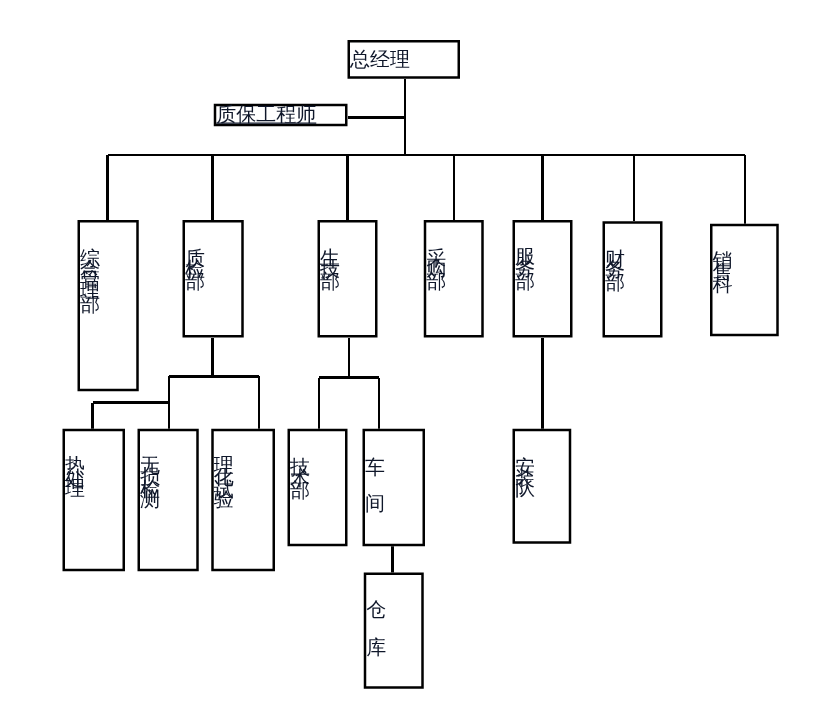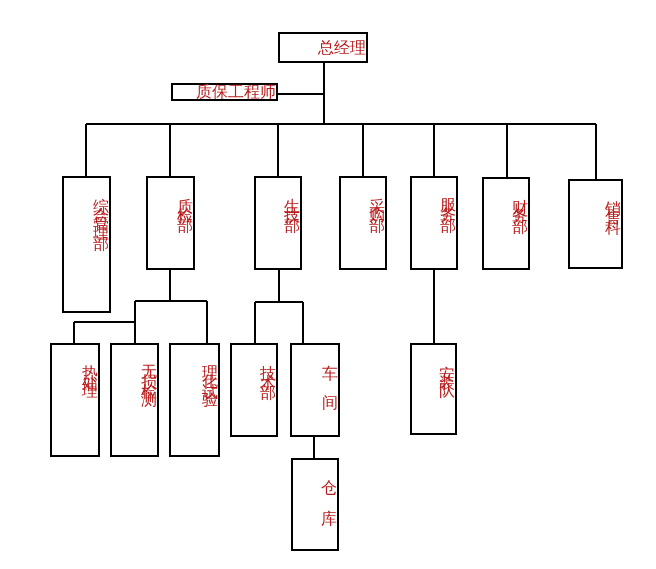--- a/index.html
+++ b/index.html
@@ -19,24 +19,24 @@
     position: absolute;
     left: 0; top: 0;
     width: 656px;
     height: 569px;
   }
   .node {
     position: absolute;
     box-sizing: border-box;
     border: 2px solid #000000;
     background: #ffffff;
-    color: #b91c1c;
+    color: #0f172a;
     font-size: 16px;
     display: flex;
-    justify-content: flex-end;
+    justify-content: flex-start;
     line-height: 1;
   }
   .node.h { align-items: center; }
   .node.h .label { white-space: nowrap; }
   .node.v .label {
     writing-mode: vertical-lr;
     text-orientation: upright;
     letter-spacing: 9px;
     padding-top: 7px;
   }
@@ -67,21 +67,21 @@
       <line x1="255" y1="302" x2="303" y2="302" stroke="#000000" stroke-width="2" shape-rendering="crispEdges"></line>
       <line x1="255" y1="302" x2="255" y2="343" stroke="#000000" stroke-width="2" shape-rendering="crispEdges"></line>
       <line x1="303" y1="302" x2="303" y2="343" stroke="#000000" stroke-width="2" shape-rendering="crispEdges"></line>
       <line x1="434" y1="270" x2="434" y2="343" stroke="#000000" stroke-width="2" shape-rendering="crispEdges"></line>
       <line x1="314" y1="437" x2="314" y2="458" stroke="#000000" stroke-width="2" shape-rendering="crispEdges"></line>
     </svg>
   <div id="nodes">
       <div class="node h" style="left: 278px; top: 32px; width: 90px; height: 31px;">
         <span class="label">总经理</span>
       </div>
-      <div class="node h" style="left: 171px; top: 83px; width: 107px; height: 18px;">
+      <div class="node h" style="left: 171px; top: 83px; width: 107px; height: 18px; text-decoration: underline;">
         <span class="label">质保工程师</span>
       </div>
       <div class="node v" style="left: 62px; top: 176px; width: 49px; height: 137px;">
         <span class="label">综合管理部</span>
       </div>
       <div class="node v" style="left: 146px; top: 176px; width: 49px; height: 94px;">
         <span class="label">质检部</span>
       </div>
       <div class="node v" style="left: 254px; top: 176px; width: 48px; height: 94px;">
         <span class="label">生技部</span>

